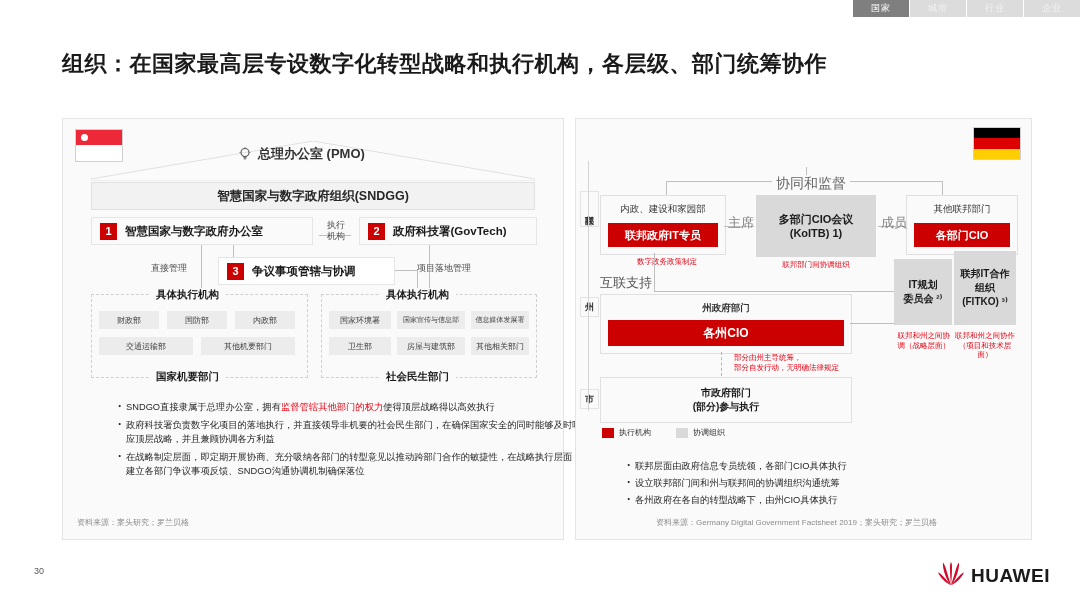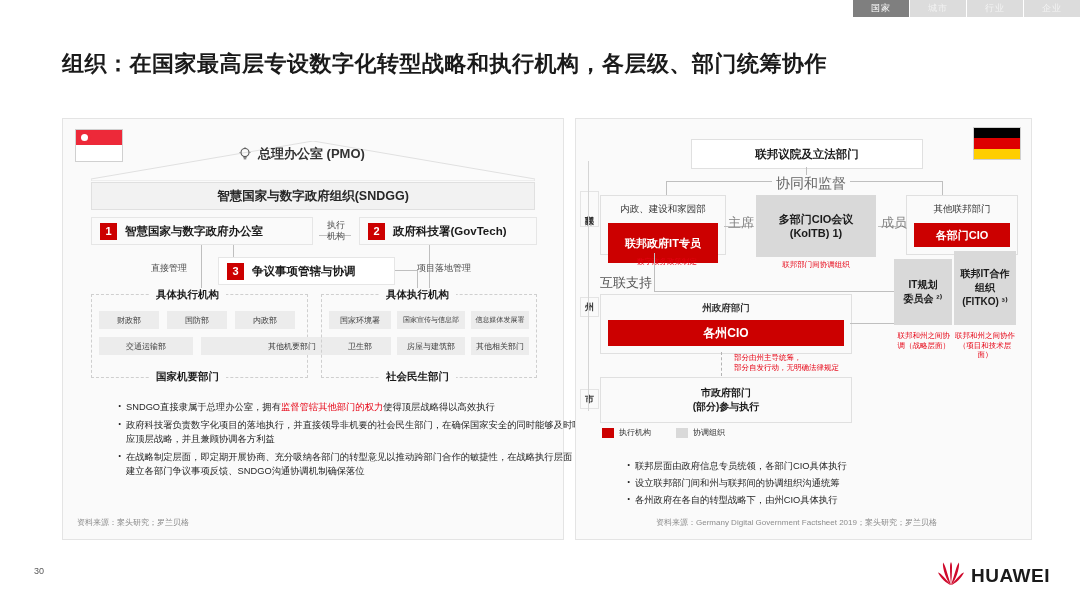--- a/index.html
+++ b/index.html
@@ -153,21 +153,21 @@
   <div class="minilabel" style="left:76px;top:144px;width:60px;">直接管理</div>
   <div class="minilabel" style="left:338px;top:144px;width:86px;">项目落地管理</div>
 
   <div class="grp grp-l"></div>
   <div class="grp-title" style="left:86px;top:169px;">具体执行机构</div>
   <div class="grp-title" style="left:86px;top:251px;">国家机要部门</div>
   <div class="deptbox" style="left:36px;top:192px;width:60px;">财政部</div>
   <div class="deptbox" style="left:104px;top:192px;width:60px;">国防部</div>
   <div class="deptbox" style="left:172px;top:192px;width:60px;">内政部</div>
   <div class="deptbox" style="left:36px;top:218px;width:94px;">交通运输部</div>
-  <div class="deptbox" style="left:138px;top:218px;width:94px;padding-left:44px;">其他机要部门</div>
+  <div class="deptbox" style="left:138px;top:218px;width:94px;">其他机要部门</div>
 
   <div class="grp grp-r"></div>
   <div class="grp-title" style="left:316px;top:169px;">具体执行机构</div>
   <div class="grp-title" style="left:316px;top:251px;">社会民生部门</div>
   <div class="deptbox" style="left:266px;top:192px;width:62px;">国家环境署</div>
   <div class="deptbox" style="left:334px;top:192px;width:68px;font-size:7px;">国家宣传与信息部</div>
   <div class="deptbox" style="left:408px;top:192px;width:58px;font-size:7px;">信息媒体发展署</div>
   <div class="deptbox" style="left:266px;top:218px;width:62px;">卫生部</div>
   <div class="deptbox" style="left:334px;top:218px;width:68px;">房屋与建筑部</div>
   <div class="deptbox" style="left:408px;top:218px;width:58px;">其他相关部门</div>
@@ -185,33 +185,30 @@
 
   <div class="flag flag-de"></div>
 
   <div class="vlabel" style="left:4px;top:72px;height:34px;flex-direction:column;">
     <span style="writing-mode:vertical-rl;">联邦</span>
   </div>
   <div class="vlabel" style="left:4px;top:178px;height:18px;">州</div>
   <div class="vlabel" style="left:4px;top:270px;height:18px;">市</div>
   <div class="ln" style="left:12px;top:42px;width:1px;height:250px;background:#d5d5d5;"></div>
 
-  <div class="rbox" style="left:115px;top:20px;width:230px;height:28px;background:#ffffff;display:flex;align-items:center;justify-content:center;">
-    <span style="font-size:11.5px;font-weight:bold;">联邦议院及立法部门</span>
-  </div>
 
   <div class="ln" style="left:90px;top:62px;width:276px;height:1px;"></div>
   <div class="ln" style="left:90px;top:62px;width:1px;height:14px;"></div>
   <div class="ln" style="left:366px;top:62px;width:1px;height:14px;"></div>
   <div class="ln" style="left:230px;top:48px;width:1px;height:14px;"></div>
   <div style="position:absolute;left:196px;top:56px;background:#fafafa;padding:0 4px;font-size:14px;color:#666;">协同和监督</div>
 
   <div class="rbox" style="left:24px;top:76px;width:124px;height:58px;">
     <div class="rbox-title" style="margin-top:7px;">内政、建设和家园部</div>
-    <div class="redbox" style="position:absolute;left:7px;top:27px;width:110px;height:40px;">联邦政府IT专员</div>
+    <div class="redbox" style="position:absolute;left:7px;top:27px;width:110px;height:24px;">联邦政府IT专员</div>
   </div>
   <div class="redtext" style="left:36px;top:138px;width:110px;text-align:center;">数字政务政策制定</div>
 
   <div class="greybox" style="position:absolute;left:180px;top:76px;width:120px;height:62px;">
     <span>多部门CIO会议</span>
     <span>(KoITB) 1)</span>
   </div>
   <div class="redtext" style="left:180px;top:141px;width:120px;text-align:center;">联邦部门间协调组织</div>
 
   <div class="rbox" style="left:330px;top:76px;width:110px;height:58px;">

